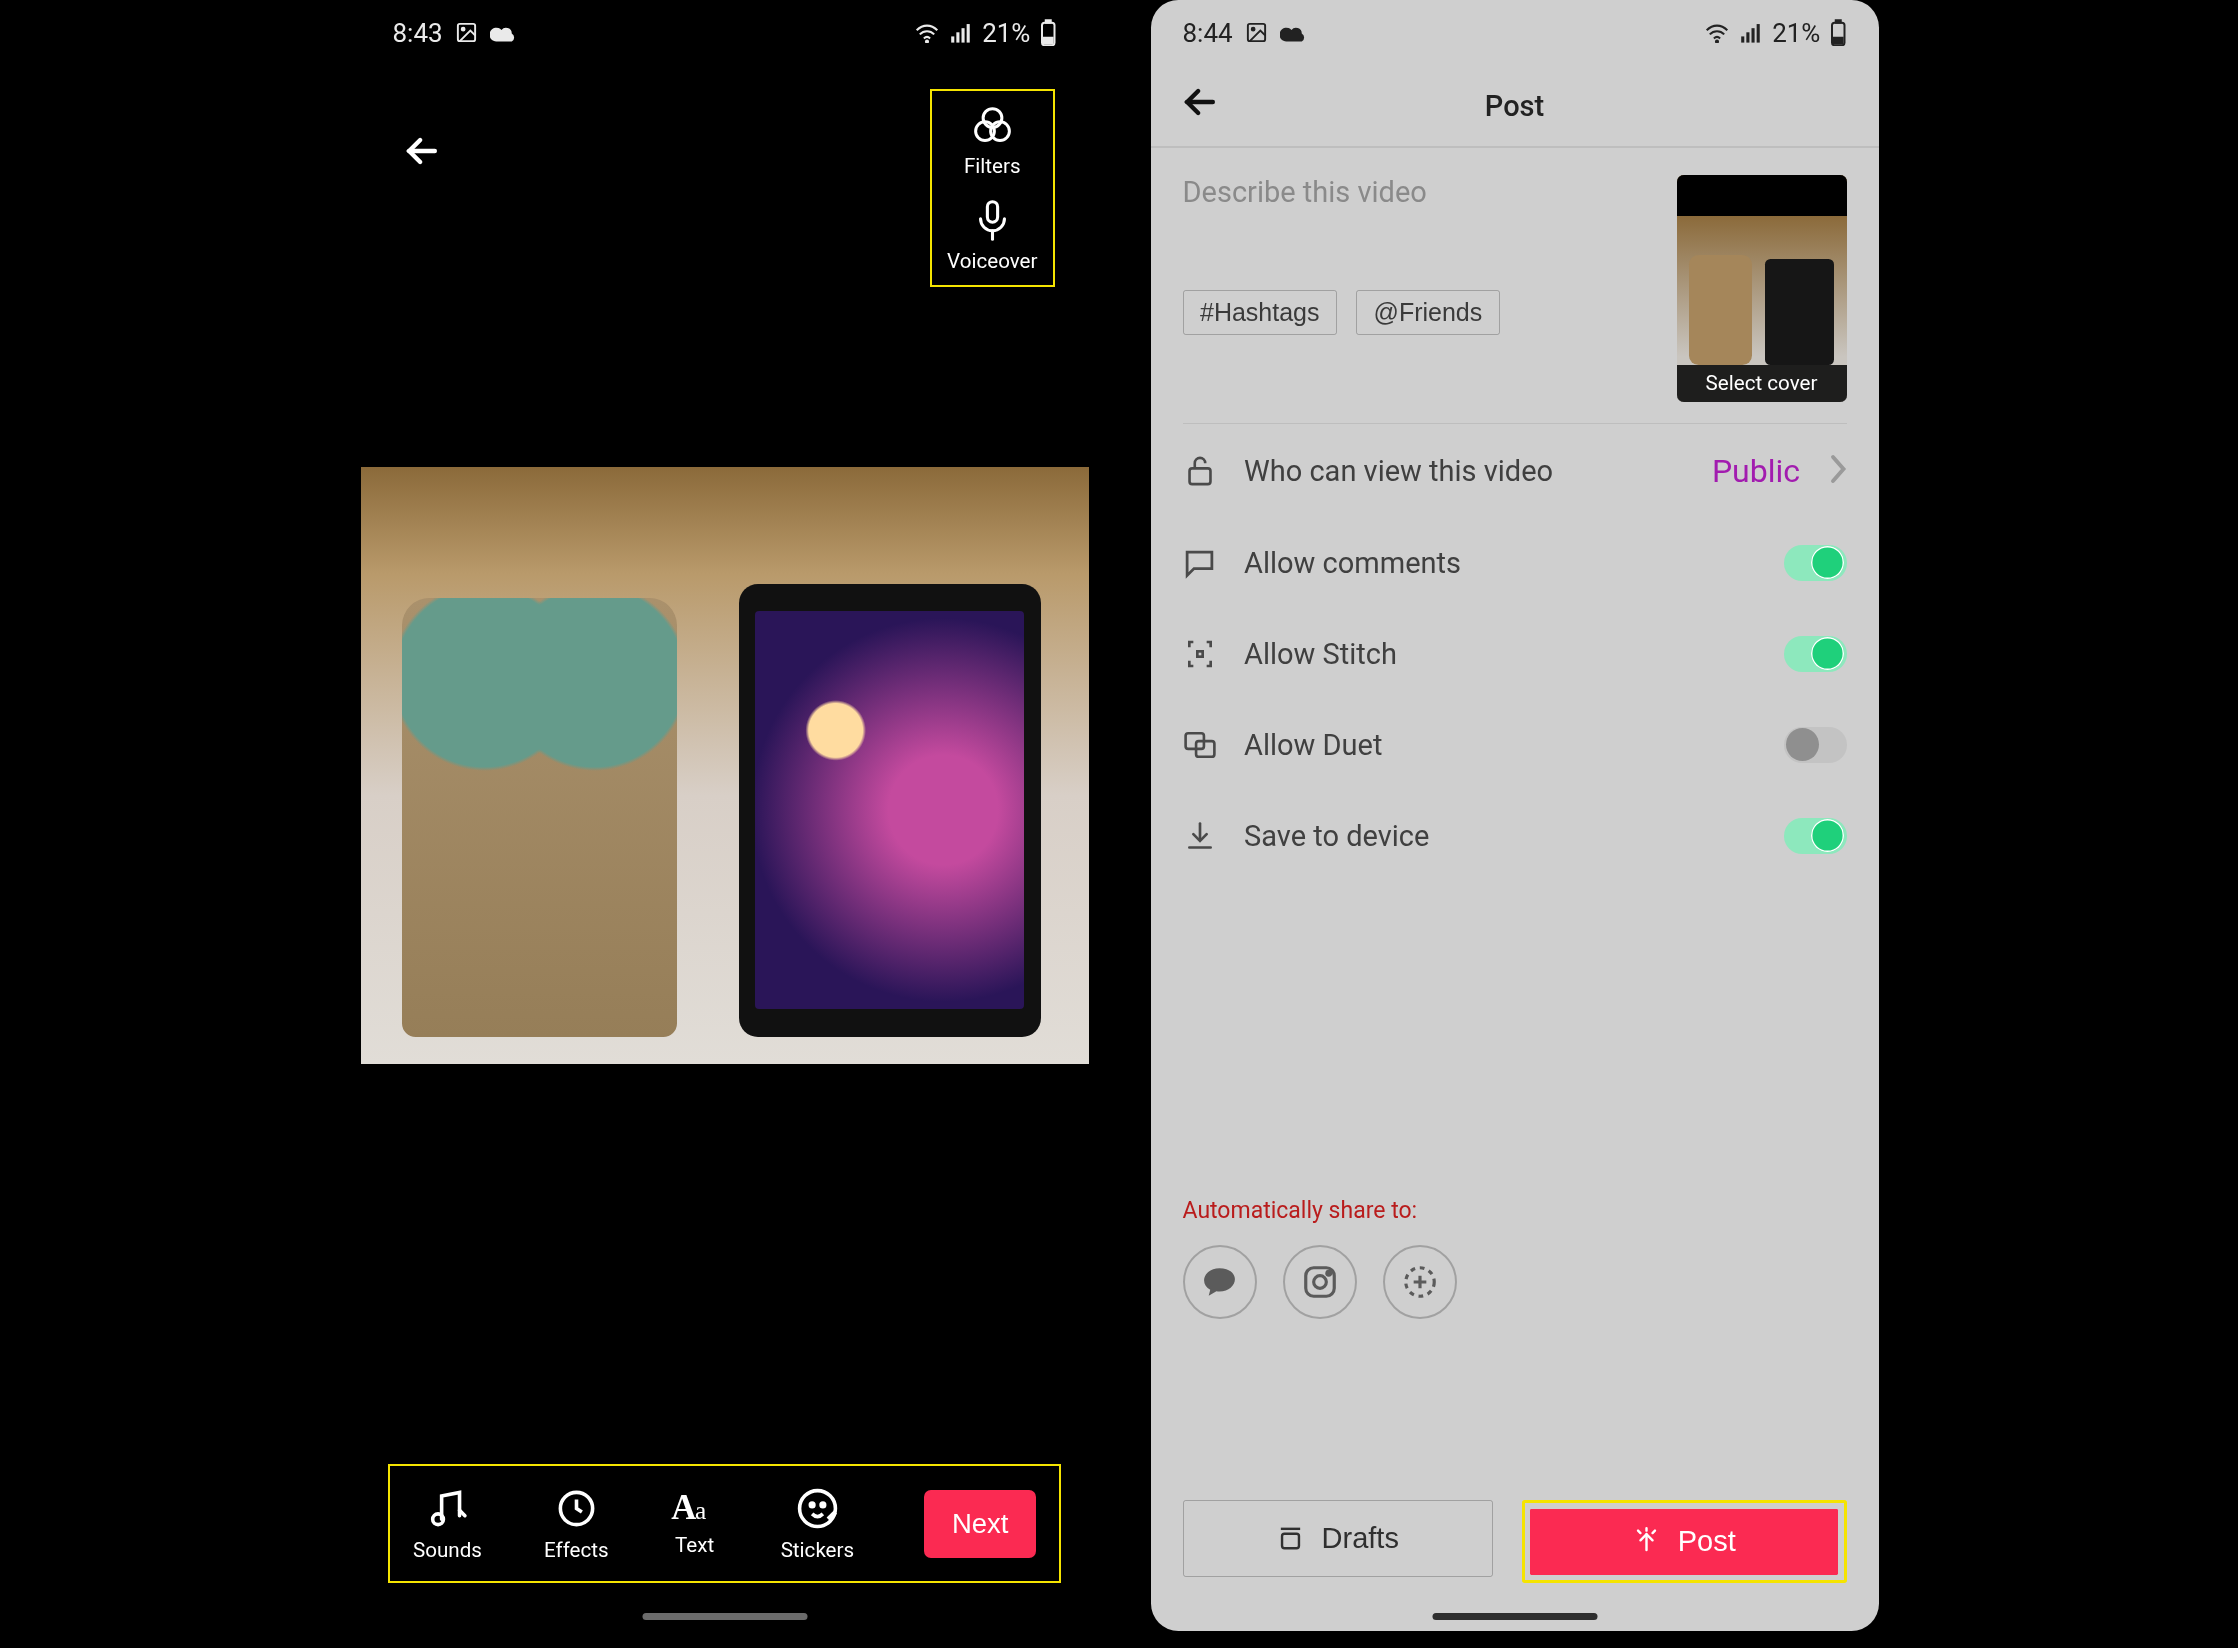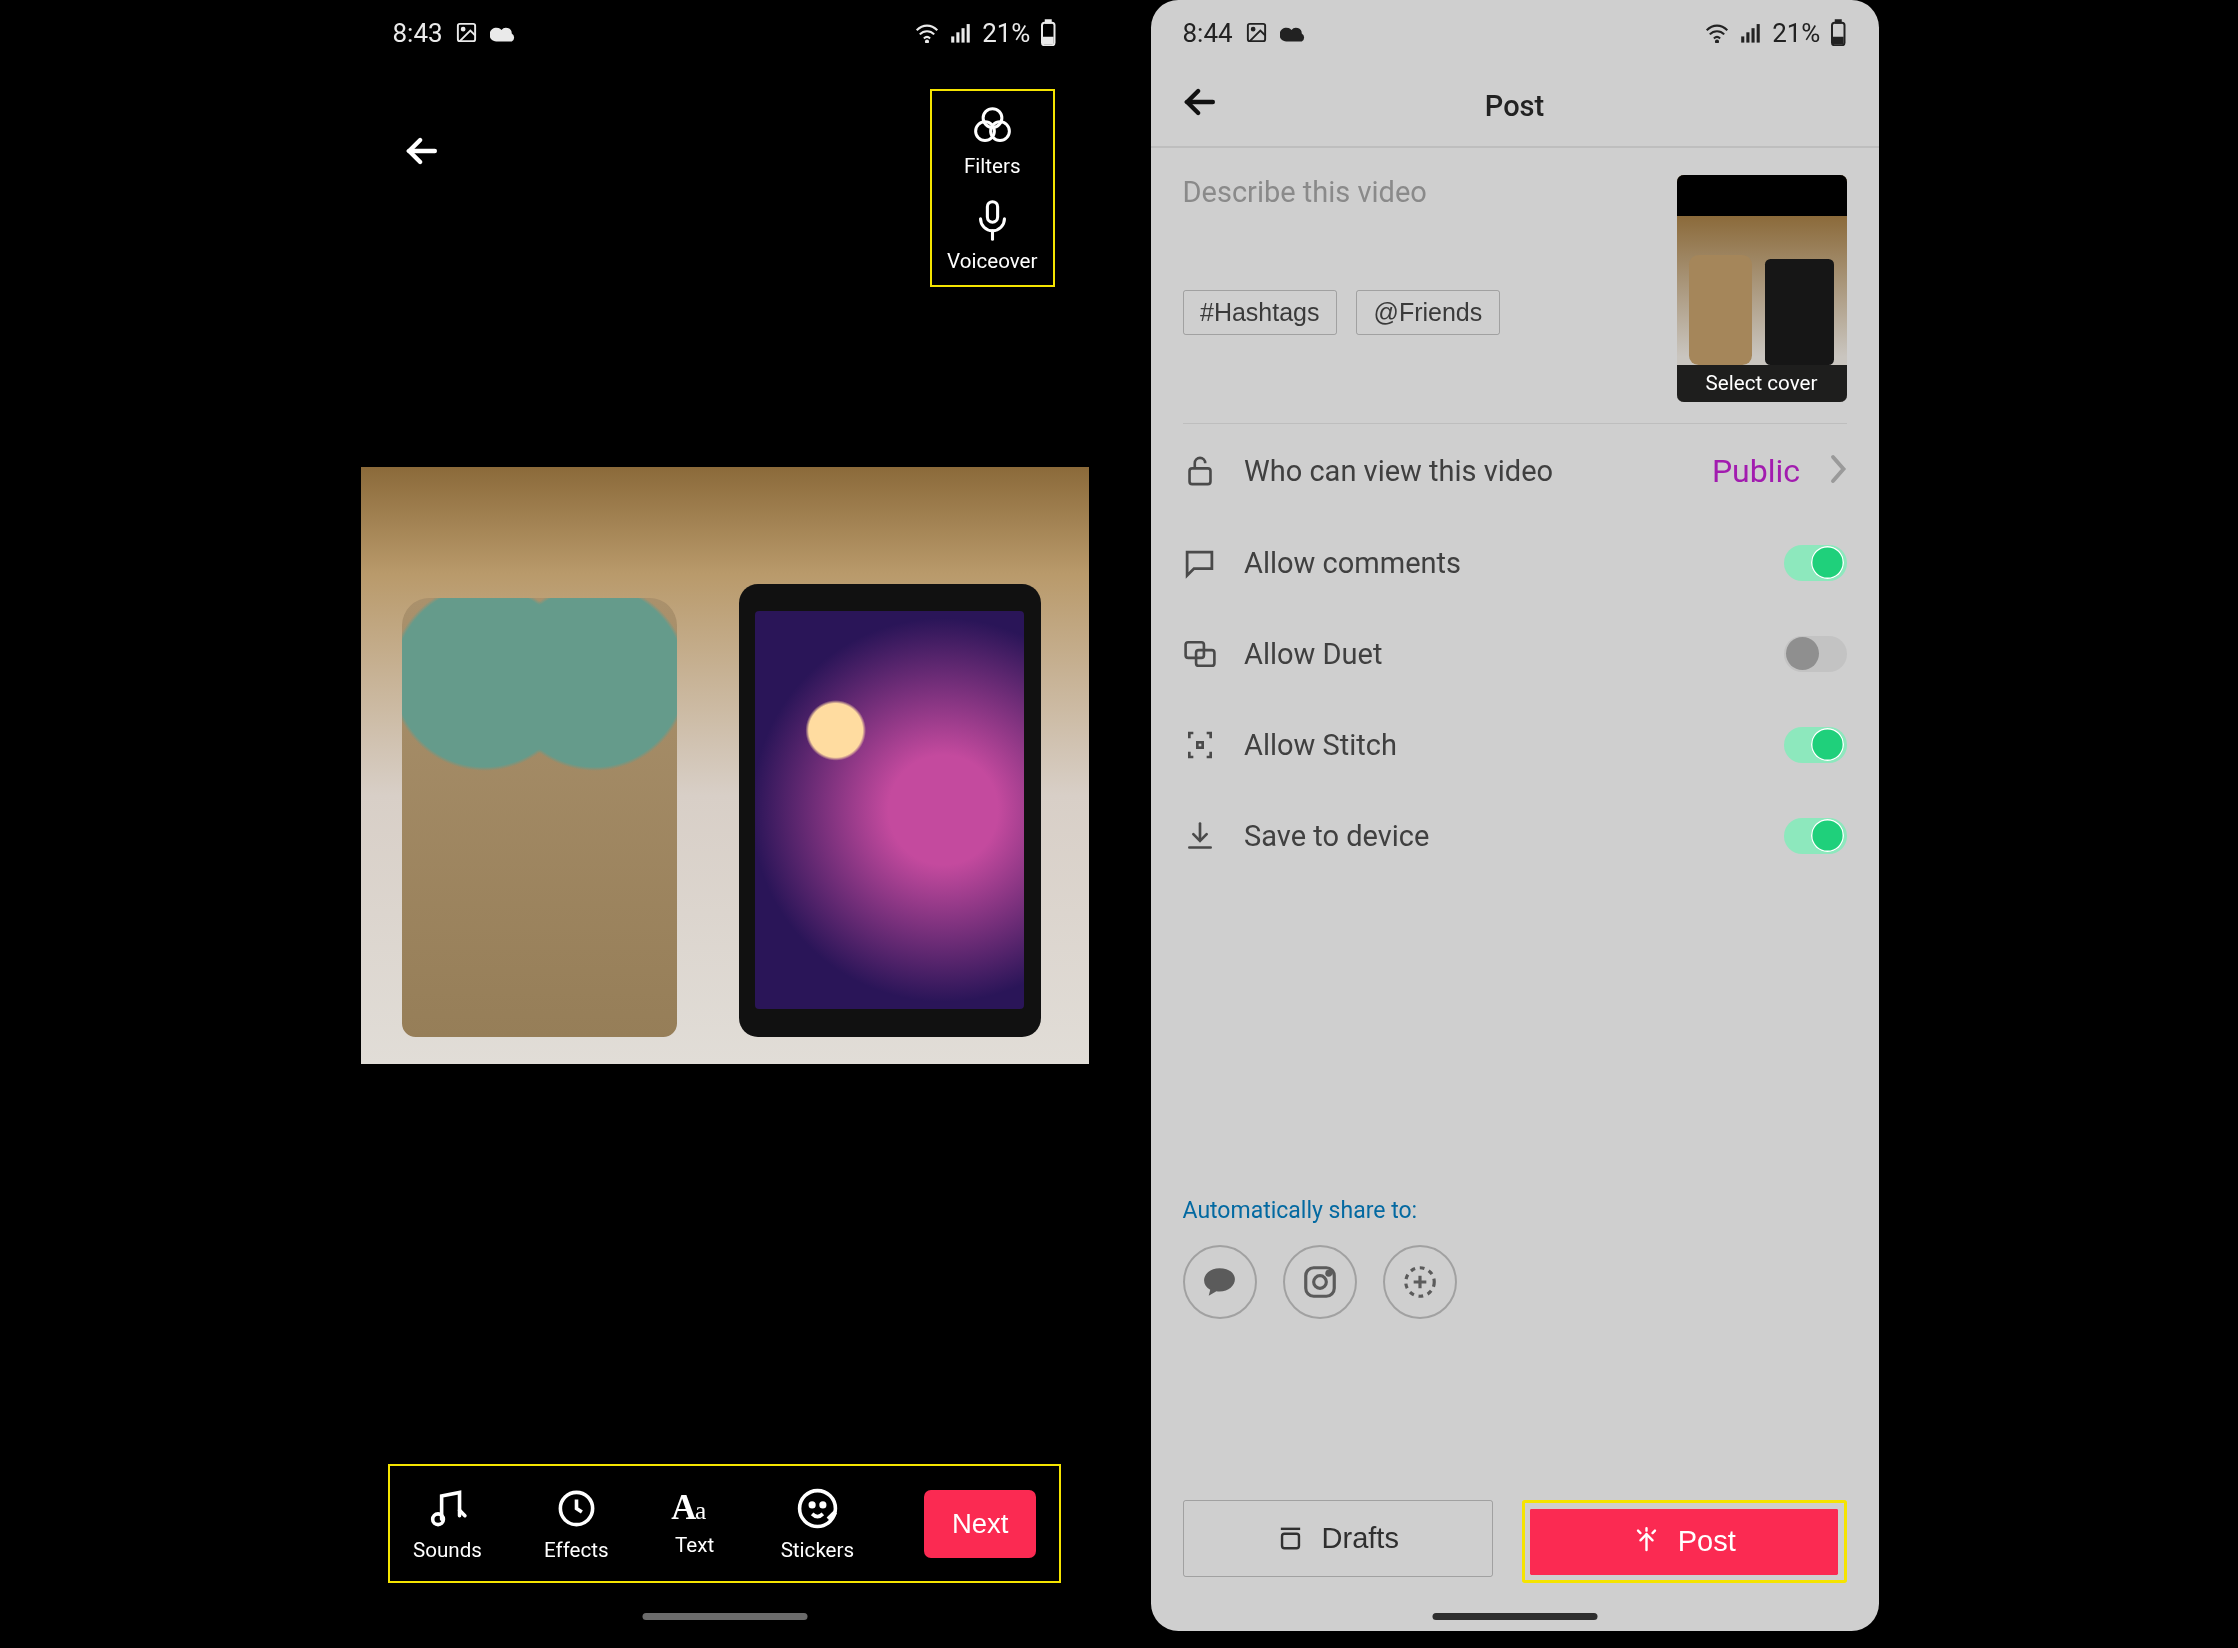--- a/index.html
+++ b/index.html
@@ -167,21 +167,21 @@
   .toggle.on .knob{ background:#1fd07b;}
   
   .toggle.on{background:#27d07d;}
   .toggle.on .knob{background:#fff; right:2.1px; left:auto;}
   .toggle.off{background:#c3c3c3;}
   .toggle.off .knob{background:#8f8f8f; left:2.1px;}
   
   .toggle.on{background:#8de8bd;}
   .toggle.on .knob{background:#1fd07b;}
 
-  .share-label { color:#0369a1; font-size:23px; padding: 0 32px; margin-top:316px;}
+  .share-label { color:#b91c1c; font-size:23px; padding: 0 32px; margin-top:316px;}
   .share-row { display:flex; gap:26px; padding: 20.6px 32px; }
   .share-circ {
     width:74px; height:74px; border:2.1px solid rgba(0,0,0,.22); border-radius:50%;
     display:flex; align-items:center; justify-content:center; color:#5b5b5b; cursor:pointer;
   }
 
   .bottom-actions {
     position:absolute; left:32px; right:32px; bottom:48px;
     display:flex; gap:29px;
   }
@@ -416,33 +416,20 @@
   </div>
 
   <div class="setting">
     <div class="s-icon">
       <svg width="33" height="32" viewBox="0 0 24 22" fill="none" stroke="#4a4a4a" stroke-width="2">
           <path d="M3 3h18v12H8l-5 5V3z"></path>
         </svg>
     </div>
     <div class="s-label">Allow comments</div>
     <div class="toggle on">
-        <div class="knob"></div>
-      </div>
-  </div>
-
-  <div class="setting">
-    <div class="s-icon">
-      <svg width="34" height="32" viewBox="0 0 26 22" fill="none" stroke="#4a4a4a" stroke-width="2">
-          <rect x="2" y="2" width="14" height="12" rx="2"></rect>
-          <rect x="10" y="8" width="14" height="12" rx="2"></rect>
-        </svg>
-    </div>
-    <div class="s-label">Allow Duet</div>
-    <div class="toggle off">
         <div class="knob"></div>
       </div>
   </div>
 
   <div class="setting">
     <div class="s-icon">
       <svg width="32" height="32" viewBox="0 0 24 24" fill="none" stroke="#4a4a4a" stroke-width="2">
           <path d="M7 3H4v4"></path>
           <path d="M17 3h3v4"></path>
           <path d="M7 21H4v-4"></path>
@@ -451,20 +438,33 @@
         </svg>
     </div>
     <div class="s-label">Allow Stitch</div>
     <div class="toggle on">
         <div class="knob"></div>
       </div>
   </div>
 
   <div class="setting">
     <div class="s-icon">
+      <svg width="34" height="32" viewBox="0 0 26 22" fill="none" stroke="#4a4a4a" stroke-width="2">
+          <rect x="2" y="2" width="14" height="12" rx="2"></rect>
+          <rect x="10" y="8" width="14" height="12" rx="2"></rect>
+        </svg>
+    </div>
+    <div class="s-label">Allow Duet</div>
+    <div class="toggle off">
+        <div class="knob"></div>
+      </div>
+  </div>
+
+  <div class="setting">
+    <div class="s-icon">
       <svg width="32" height="33" viewBox="0 0 24 24" fill="none" stroke="#4a4a4a" stroke-width="2" stroke-linecap="round">
           <path d="M12 3v12"></path>
           <path d="M7 11l5 5 5-5"></path>
           <path d="M4 21h16"></path>
         </svg>
     </div>
     <div class="s-label">Save to device</div>
     <div class="toggle on">
         <div class="knob"></div>
       </div>

